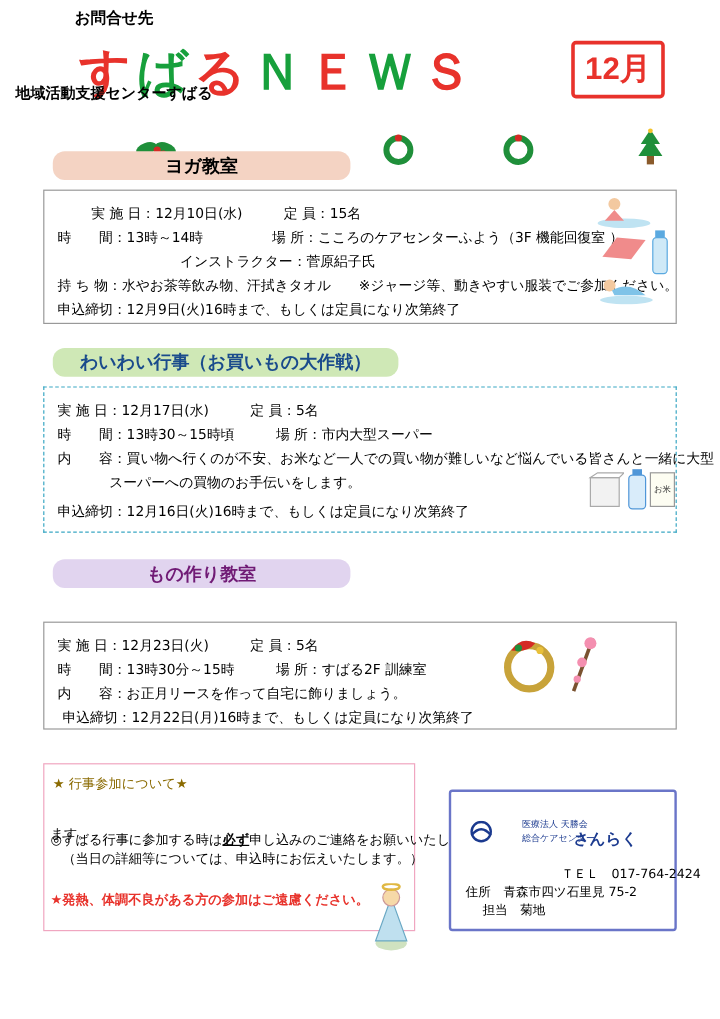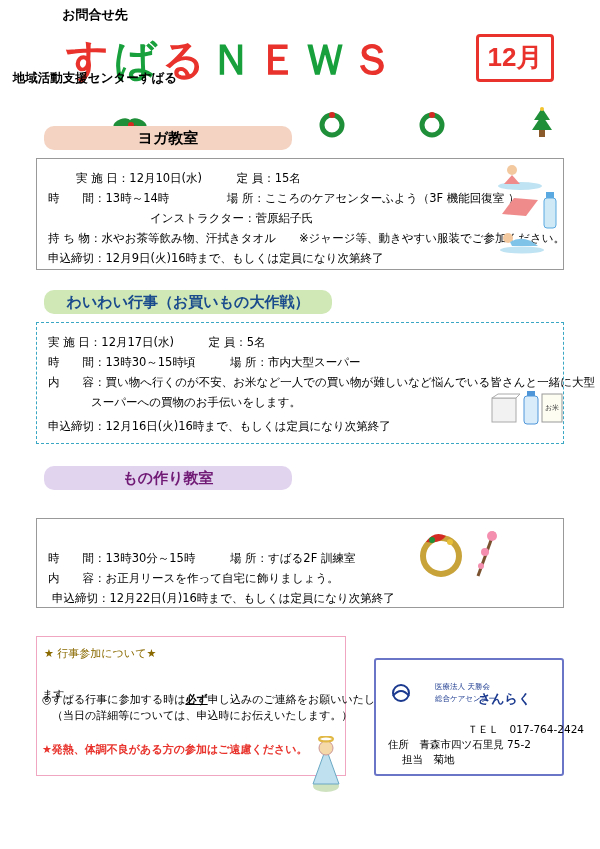--- a/index.html
+++ b/index.html
@@ -276,20 +276,21 @@
     <rect x="5" y="1" width="8" height="5" fill="#4f96d8"></rect>
     <rect x="2" y="6" width="14" height="28" rx="3" fill="#d9ecfa" stroke="#4f96d8"></rect>
   </svg>
   <svg class="ill" style="left:540px; top:390px; width:24px; height:34px;" viewBox="0 0 24 34">
     <rect x="2" y="4" width="20" height="28" fill="#fdfdf2" stroke="#999"></rect>
     <text x="12" y="20" font-size="7" text-anchor="middle" fill="#333" font-family="DejaVu Sans">お米</text>
   </svg>
 
   <div class="sec-head h3">もの作り教室</div>
   <div class="box box3"></div>
+  <div class="line" style="left:48px; top:530px;">実 施 日：12月23日(火)　　　定 員：5名</div>
   <div class="line" style="left:48px; top:550px;">時　　間：13時30分～15時　　　場 所：すばる2F 訓練室</div>
   <div class="line" style="left:48px; top:570px;">内　　容：お正月リースを作って自宅に飾りましょう。</div>
   <div class="line" style="left:52px; top:590px;">申込締切：12月22日(月)16時まで、もしくは定員になり次第終了</div>
 
   <svg class="ill" style="left:412px; top:524px; width:58px; height:58px;" viewBox="0 0 58 58">
     <circle cx="29" cy="32" r="18" fill="none" stroke="#c8a33a" stroke-width="6"></circle>
     <path d="M14 18 Q22 6 34 12 Q28 20 14 18 Z" fill="#d42a24"></path>
     <circle cx="20" cy="16" r="3" fill="#1f8f3a"></circle>
     <circle cx="38" cy="18" r="3" fill="#e8c03a"></circle>
   </svg>

